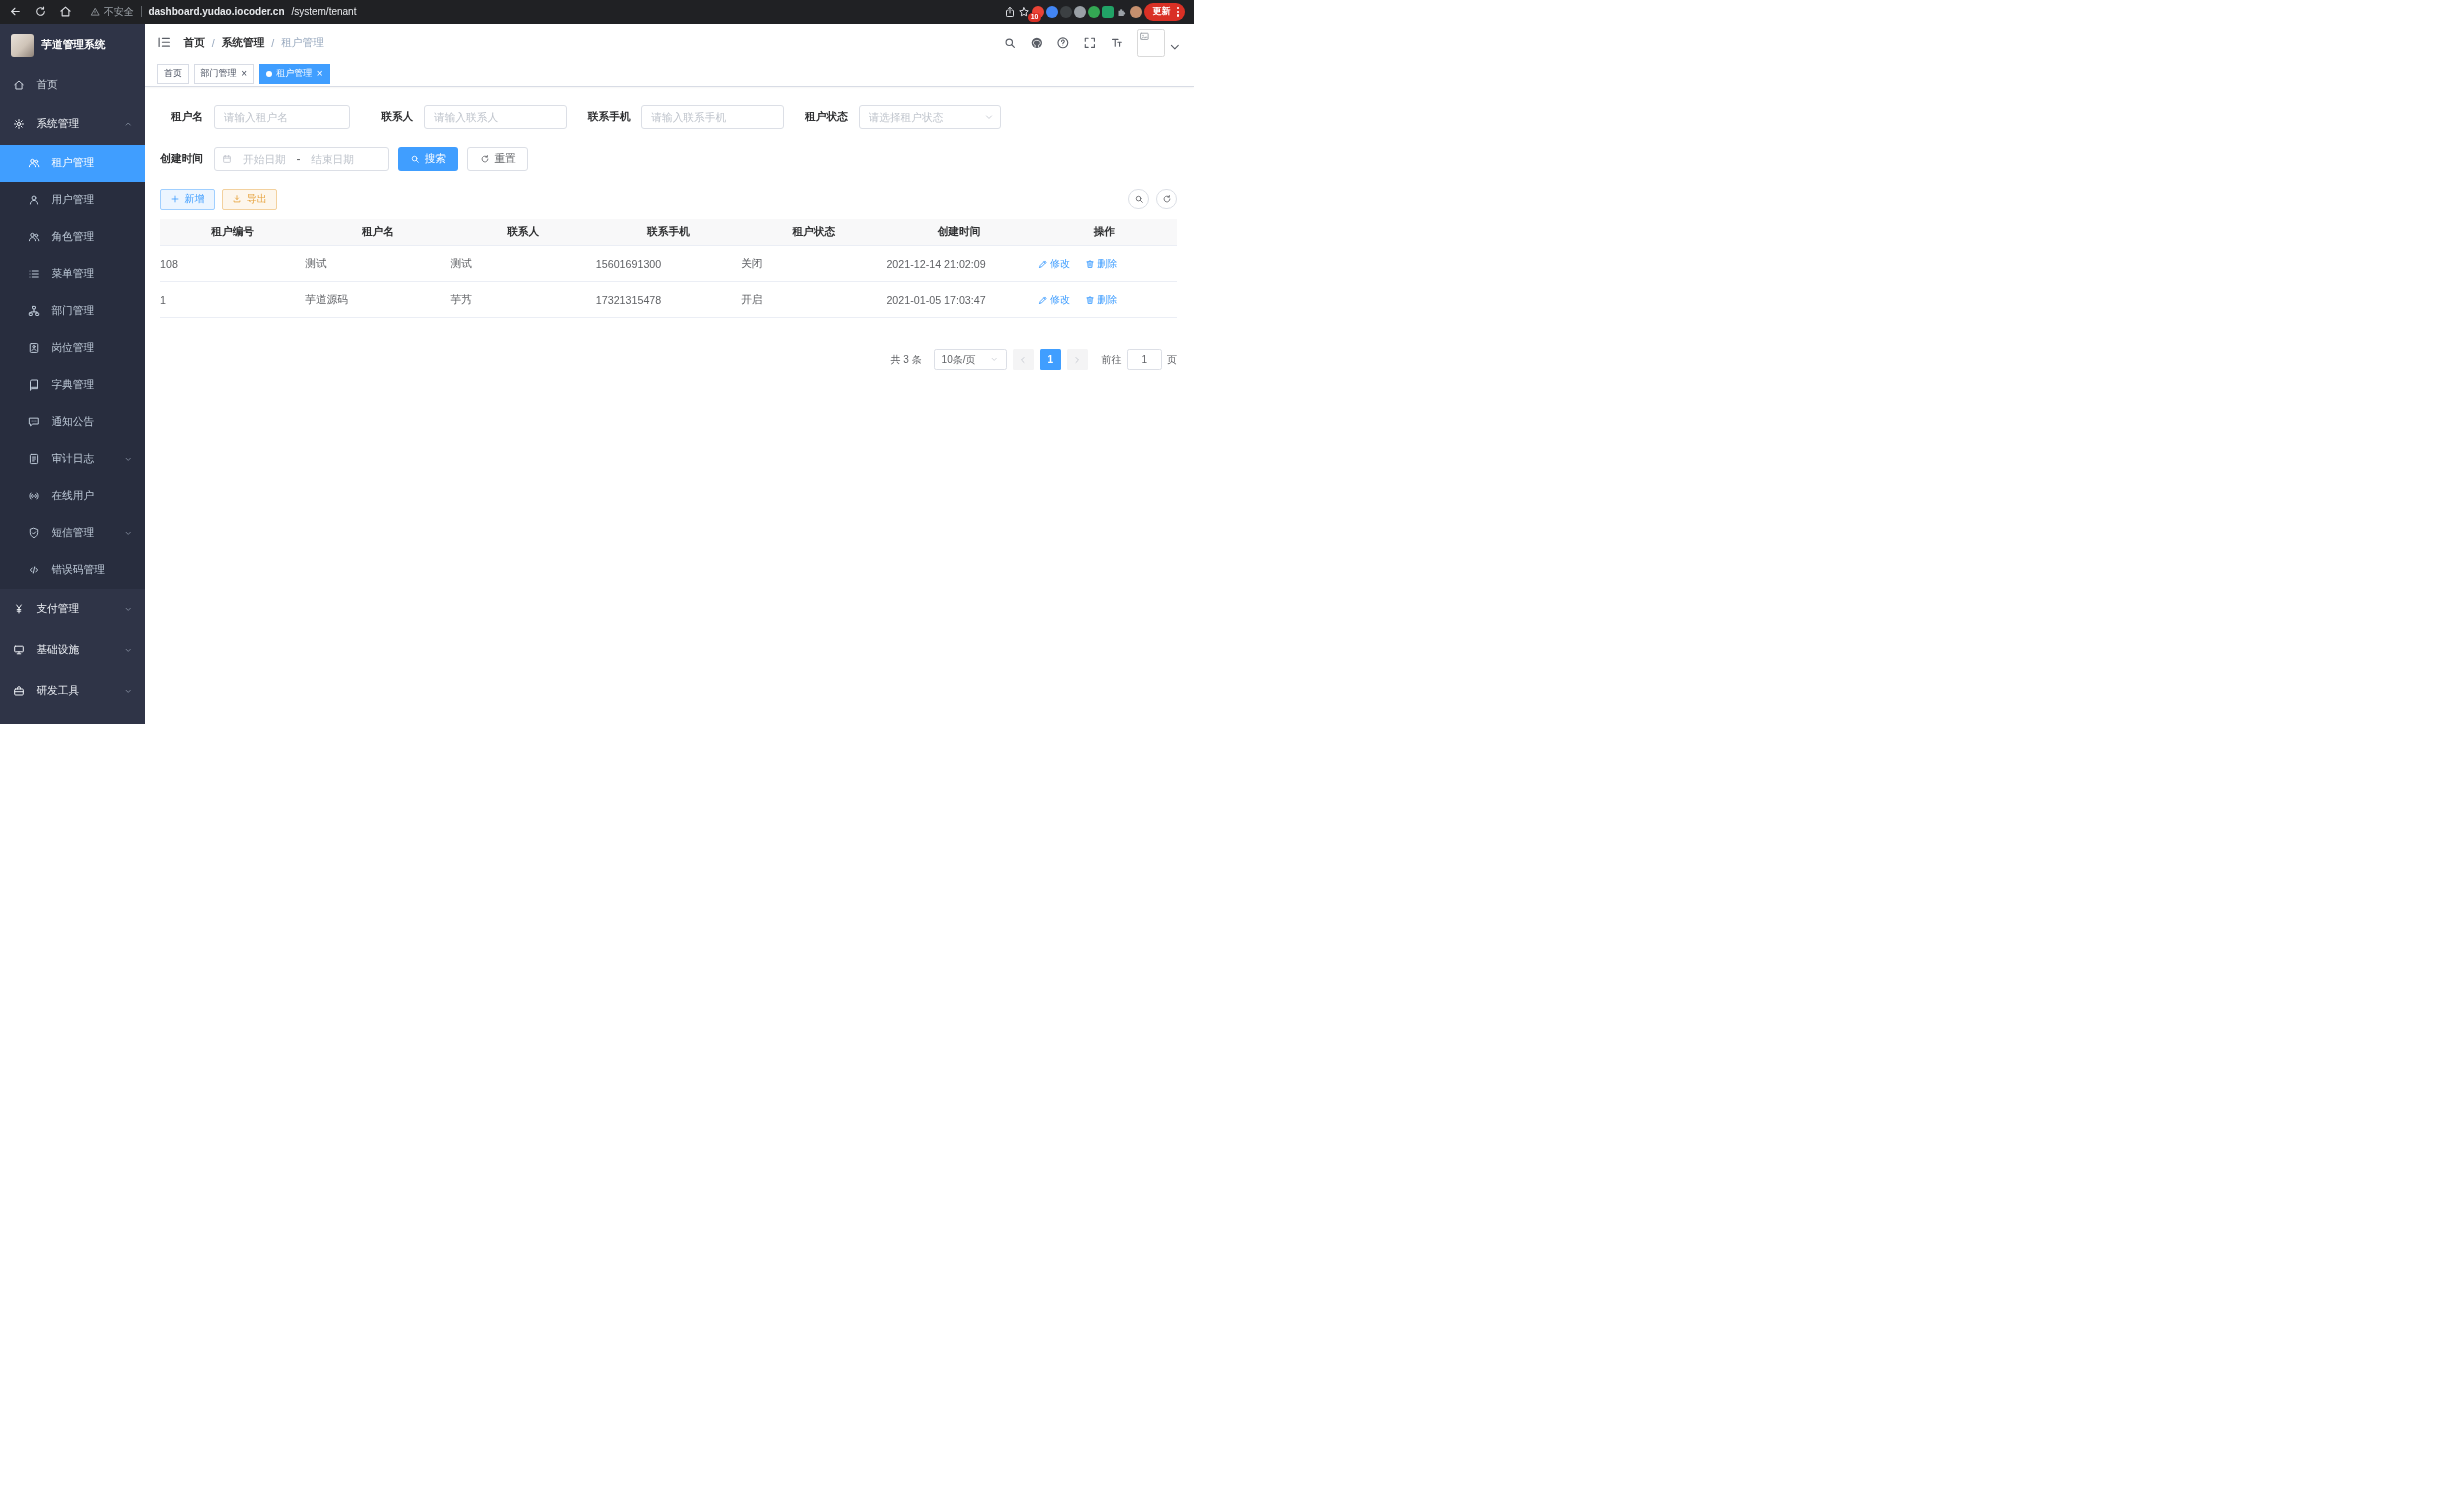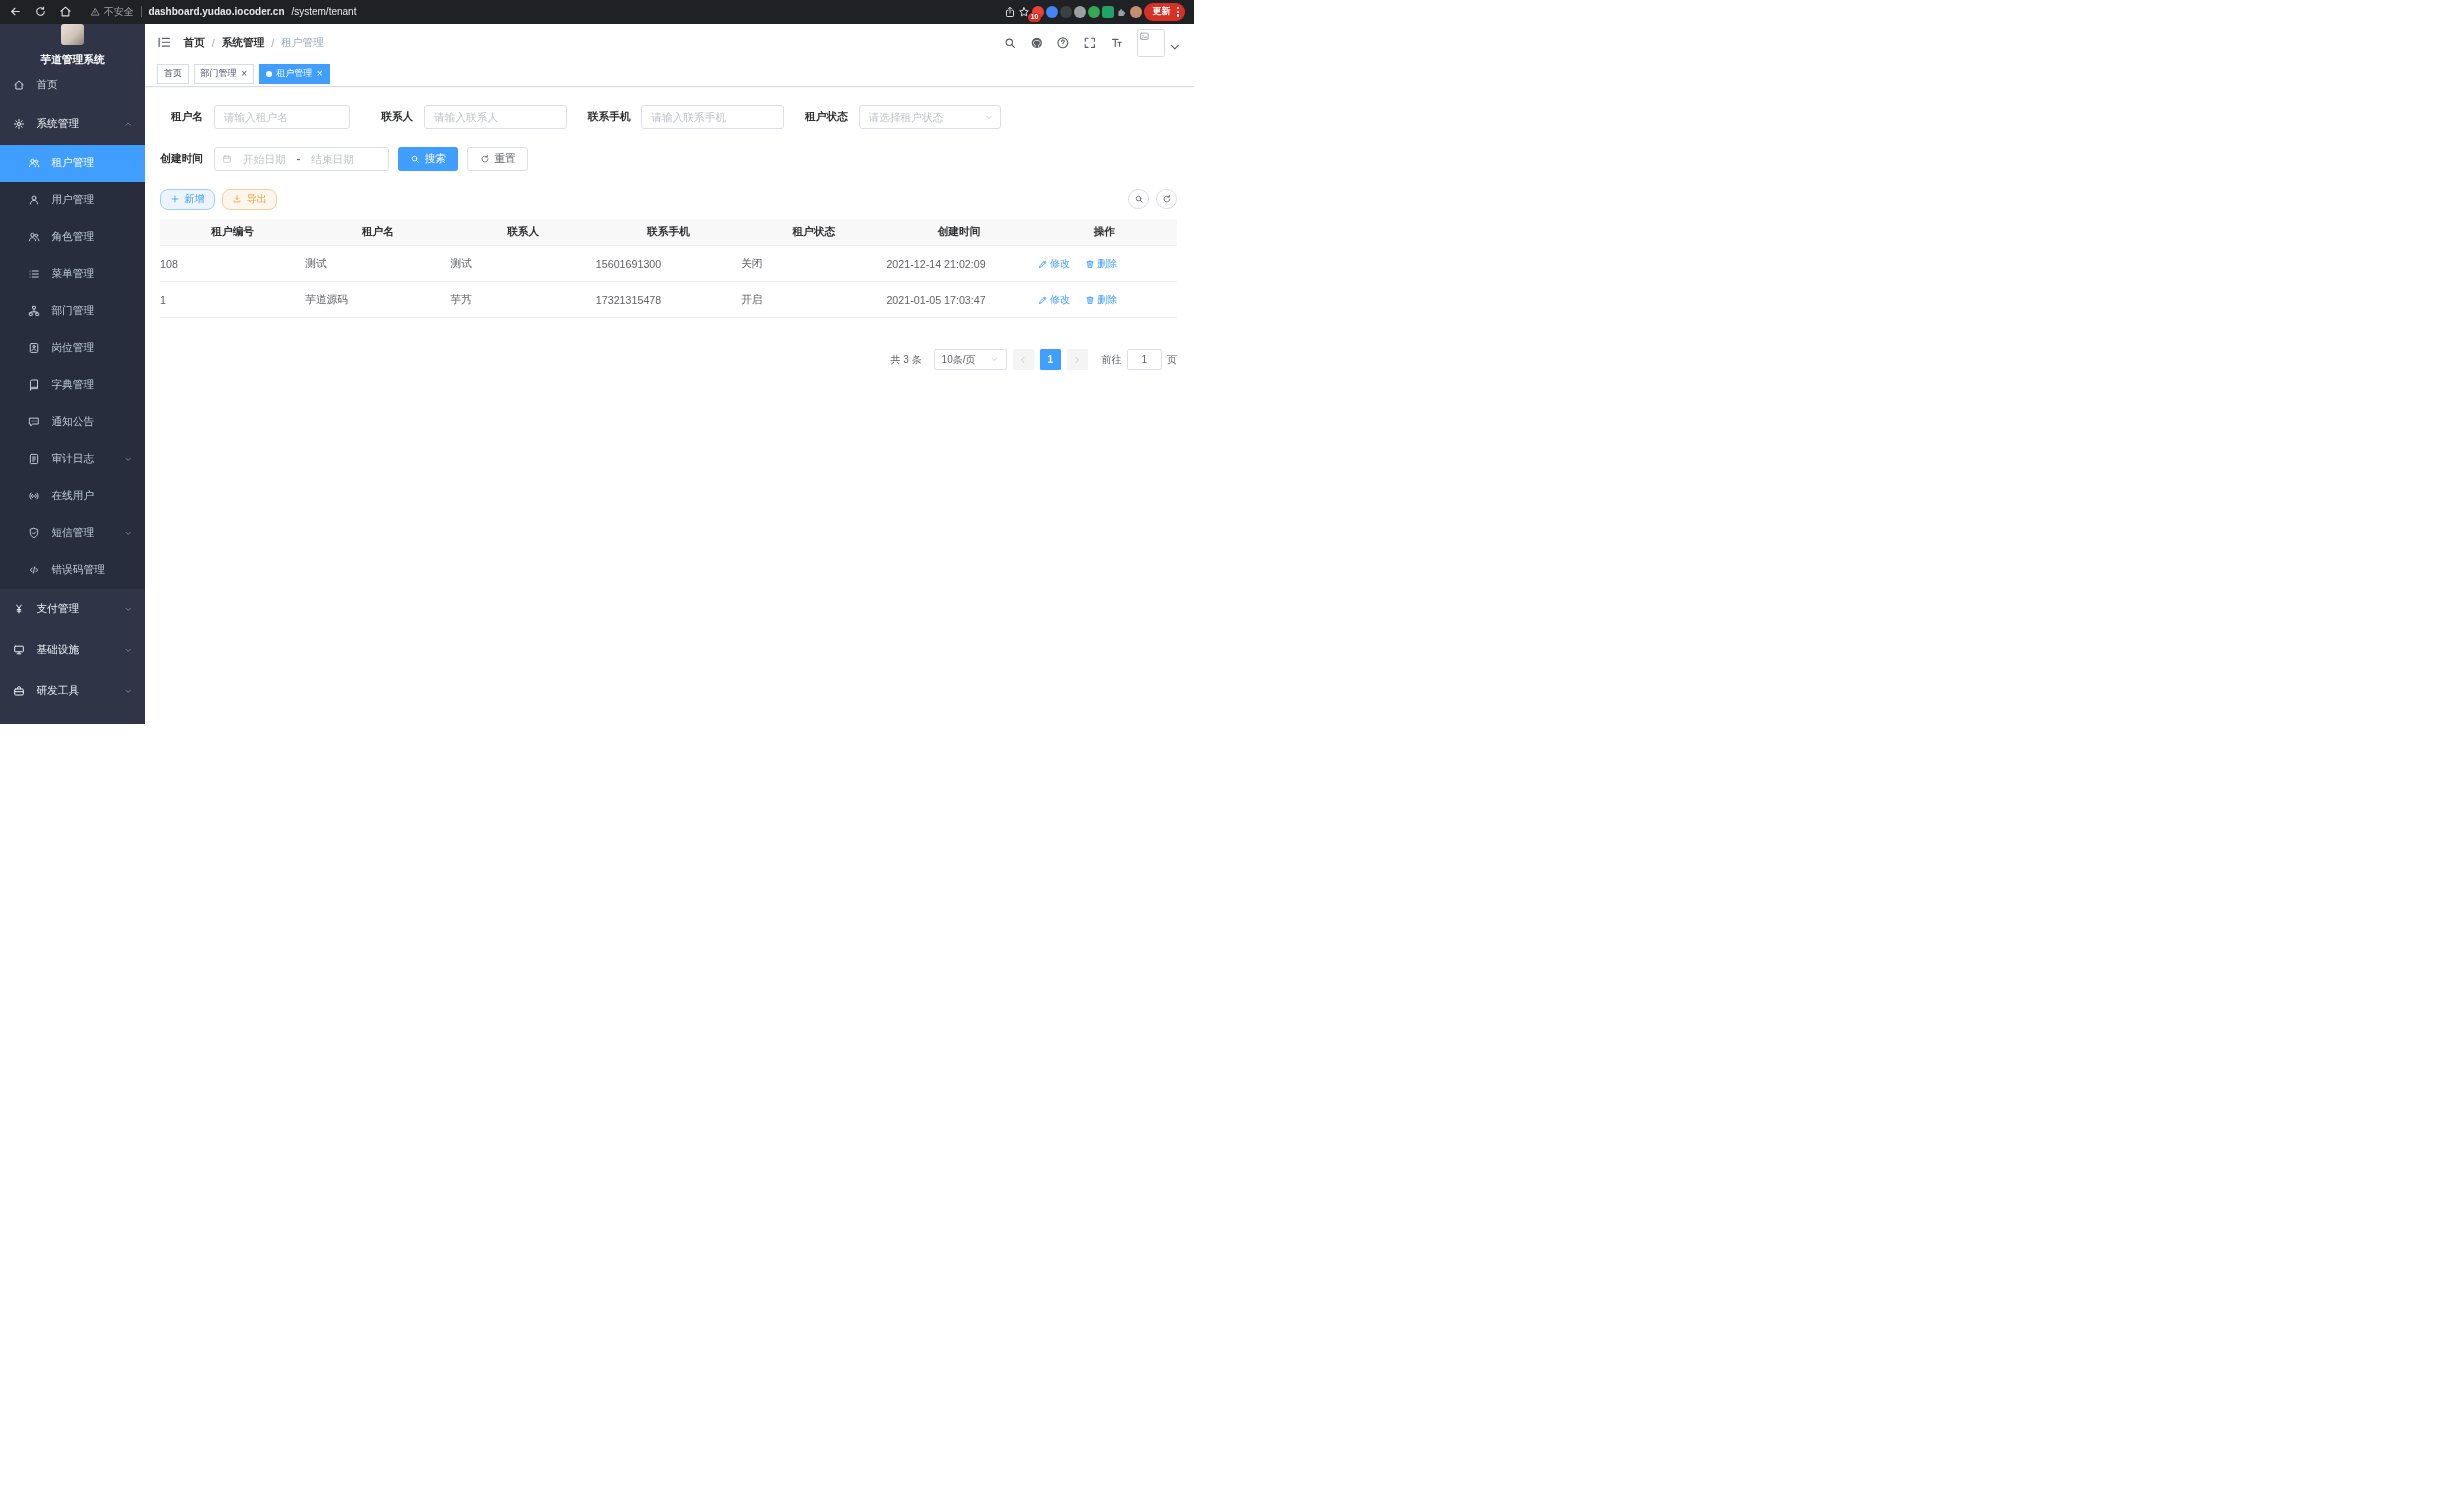--- a/index.html
+++ b/index.html
@@ -26,21 +26,21 @@
   .ext .badge { position:absolute; bottom:-3.8px; left:-3.8px; background:#d93025; color:#fff; font-size:6.9px; line-height:8.4px; padding:0 2.3px; border-radius:4.6px; font-weight:700; }
   .update-btn { display:flex; align-items:center; gap:3.8px; background:#d93025; color:#fff; border-radius:10px; padding:2.3px 3.8px 2.3px 8.4px; font-size:9px; font-weight:600; cursor:pointer; }
   .kebab { display:flex; flex-direction:column; gap:1.5px; padding:0 2.3px; }
   .kebab i { width:2.3px; height:2.3px; border-radius:50%; background:#fff; }
 
   
   .app { display:flex; height:700px; }
 
   
   .sidebar { width:145px; flex:0 0 145px; background:#2f3447; color:#bfcbd9; font-size:10.7px; overflow:hidden; }
-  .logo { height:43px; display:flex; align-items:center; gap:7.6px; padding:0 10.7px; color:#fff; font-weight:700; font-size:10.7px;flex-direction:column; }
+  .logo { height:43px; display:flex; align-items:center; gap:7.6px; padding:0 10.7px; color:#fff; font-weight:700; font-size:10.7px; }
   .logo-img { width:23px; height:23px; border-radius:3px; background:linear-gradient(135deg,#e9e2da 0%,#cfc4b8 55%,#8d8178 100%); }
   .m-item { height:37px; display:flex; align-items:center; gap:11.4px; padding:0 13px; cursor:pointer; white-space:nowrap; }
   .m-item .chev { margin-left:auto; color:#9aa3b5; }
   .m-top { color:#eef1f6; height:41px; }
   .submenu { background:#282d3e; }
   .submenu .m-item { padding-left:28px; height:37px; color:#bfcbd9; }
   .submenu .m-item.active { background:#409eff; color:#fff; }
   .m-home { color:#cfd6e0; }
 
   
@@ -81,21 +81,21 @@
   .dr input { border:none; outline:none; width:55px; text-align:center; font-size:10.7px; color:#606266; }
   .dr input::placeholder { color:#bfc4cc; }
   .dr .rs { color:#606266; }
 
   .btn { height:24px; display:inline-flex; align-items:center; gap:4.6px; padding:0 11.4px; border-radius:3px; font-size:10.7px; border:0.8px solid transparent; cursor:pointer; }
   .btn-primary { background:#409eff; color:#fff; }
   .btn-plain { background:#fff; border-color:#dcdfe6; color:#606266; }
   .ml12 { margin-left:9px; }
 
   .tool-row { display:flex; align-items:center; margin-bottom:9px; }
-  .btn-mini { height:21px; font-size:10px; padding:0 9px; border-radius:8px; }
+  .btn-mini { height:21px; font-size:10px; padding:0 9px; border-radius:2px; }
   .btn-add { background:#ecf5ff; border-color:#a0cfff; color:#409eff; margin-right:7.6px; }
   .btn-export { background:#fdf6ec; border-color:#f3d19e; color:#e6a23c; }
   .tool-right { margin-left:auto; display:flex; gap:7.6px; }
   .circle-btn { width:20.6px; height:20.6px; border-radius:50%; border:0.8px solid #dcdfe6; background:#fff; color:#606266; display:flex; align-items:center; justify-content:center; cursor:pointer; }
 
   
   table { width:100%; border-collapse:collapse; font-size:10.7px; table-layout:fixed; }
   thead th { height:27px; background:#f8f8f9; color:#303133; font-weight:700; border-bottom:0.8px solid #ebeef5; text-align:center; }
   tbody td { height:36px; color:#606266; text-align:left; border-bottom:0.8px solid #ebeef5; }
   .op { color:#409eff; font-size:10px; display:inline-flex; align-items:center; gap:2.3px; margin:0 6px; cursor:pointer; }

